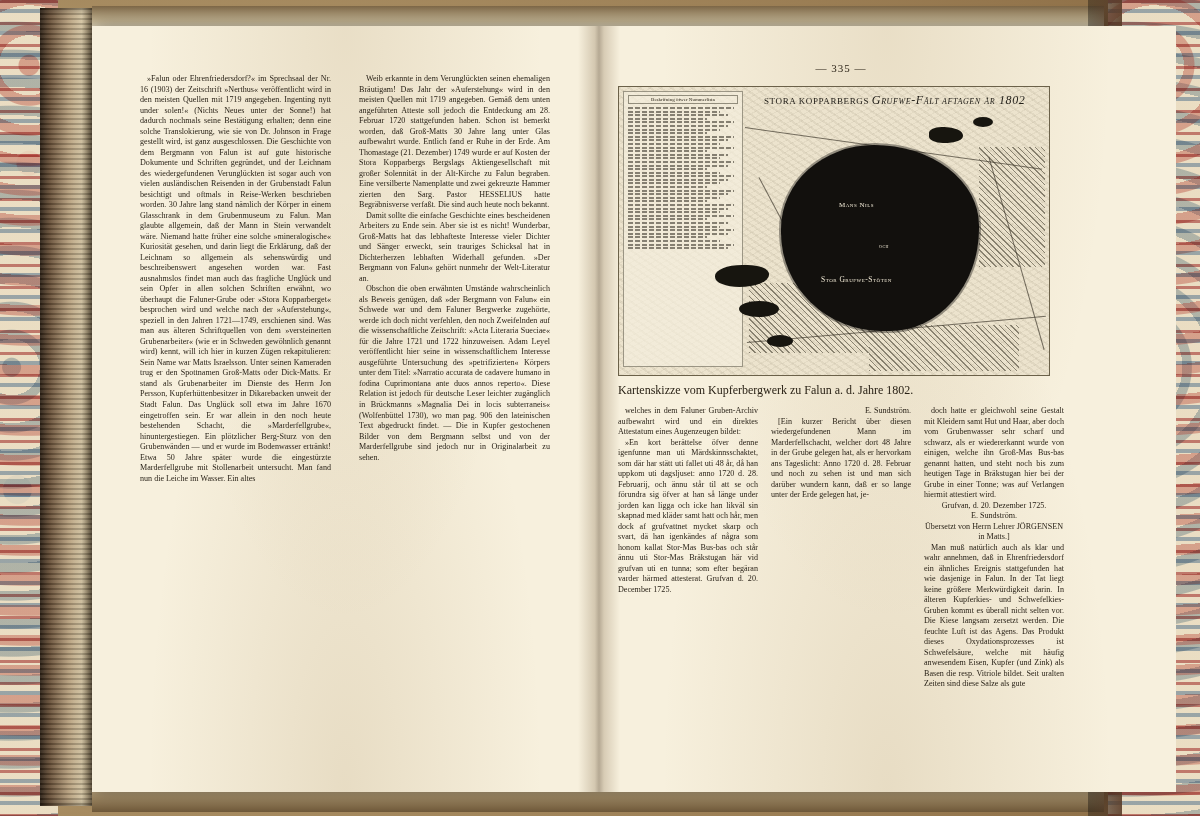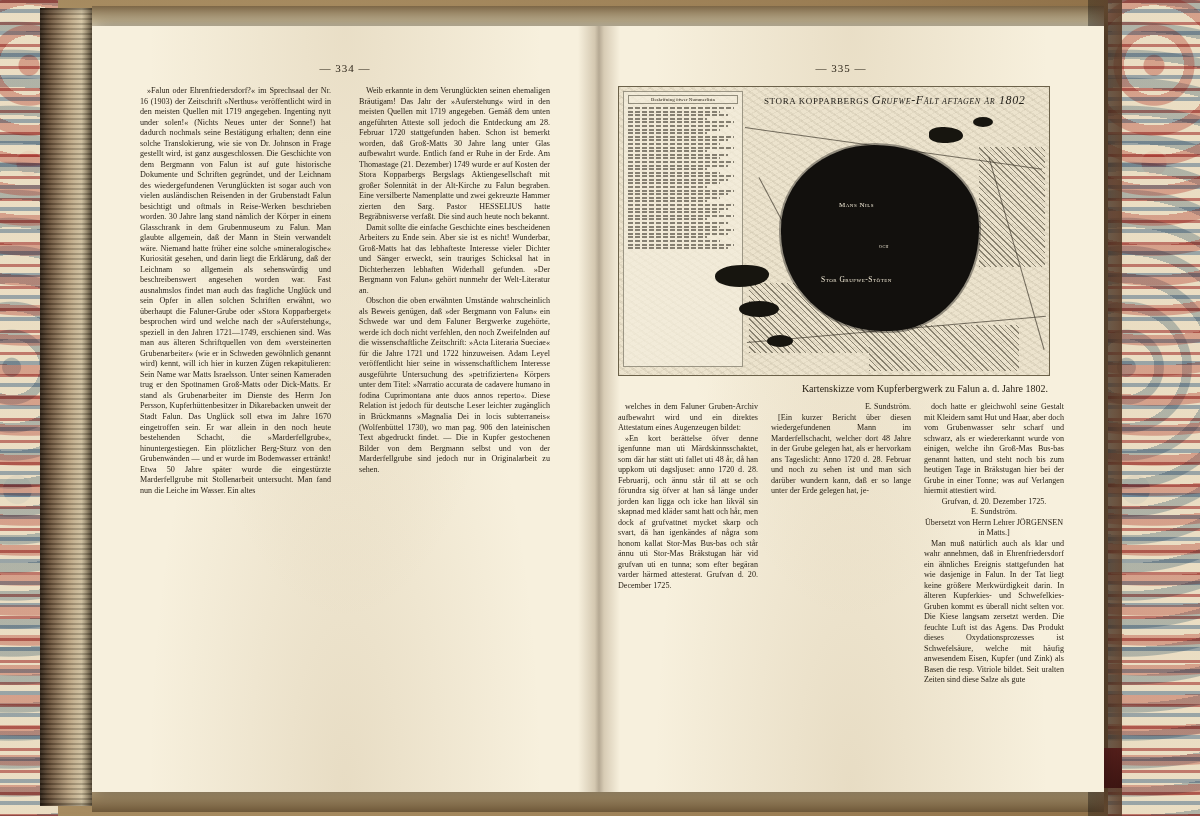--- a/index.html
+++ b/index.html
@@ -88,21 +88,21 @@
     width: 1012px; height: 766px;
     background: #f6efdc;
     box-shadow: 0 0 18px rgba(0,0,0,.45);
   }
   .page-left, .page-right {
     position: absolute;
     top: 0; bottom: 0;
     background: #f7f0dd;
   }
   .page-left { left: 0; width: 506px; }
-  .page-right { left: 506px; width: 506px; }
+  .page-right { left: 506px; width: 578px; }
   .gutter {
     position: absolute;
     left: 486px; top: 0; bottom: 0; width: 42px;
     background: linear-gradient(90deg, rgba(120,95,60,0) 0%, rgba(120,95,60,.28) 40%, rgba(90,70,45,.42) 50%, rgba(120,95,60,.25) 62%, rgba(120,95,60,0) 100%);
     pointer-events: none;
   }
   .paper-tone {
     position: absolute; inset: 0;
     background:
       radial-gradient(ellipse at 50% 0%, rgba(160,130,80,.16), rgba(160,130,80,0) 55%),
@@ -268,22 +268,22 @@
     height: 1px;
     background: rgba(50,45,34,.65);
     transform-origin: left center;
   }
   .r1 { left: 126px; top: 40px; width: 300px; transform: rotate(8deg); }
   .r2 { left: 128px; top: 255px; width: 300px; transform: rotate(-5deg); }
   .r3 { left: 370px; top: 70px; width: 200px; transform: rotate(74deg); }
   .r4 { left: 140px; top: 90px; width: 160px; transform: rotate(62deg); }
   .map-caption {
     margin-top: 7px;
-    text-align: right;
-    font-size: 10px;
+    text-align: left;
+    font-size: 12px;
     color: #2a2216;
   }
 </style>
 </head>
 <body>
 
 <div id="page">
 
   <div class="backdrop"></div>
   <div class="marble-left"></div>
@@ -293,21 +293,20 @@
   </div>
   <div class="edge-top-shadow"></div>
   <div class="edge-bottom"></div>
   <div class="cover-right"></div>
   <div class="corner-patch"></div>
 
   <div class="spread">
     <div class="page-left">
       <div class="paper-tone"></div>
       <div class="page-inner-left">
-        <p class="pagenum">— 334 —</p>
         <div class="cols2">
           <div class="col">
             <p class="first">»Falun oder Ehrenfriedersdorf?« im Sprechsaal der Nr. 16 (1903) der Zeitschrift »Nerthus« veröffentlicht wird in den meisten Quellen mit 1719 angegeben. Ingenting nytt under solen!« (Nichts Neues unter der Sonne!) hat dadurch nochmals seine Bestätigung erhalten; denn eine solche Translokierung, wie sie von Dr. Johnson in Frage gestellt wird, ist ganz ausgeschlossen. Die Geschichte von dem Bergmann von Falun ist auf gute historische Dokumente und Schriften gegründet, und der Leichnam des wiedergefundenen Verunglückten ist sogar auch von vielen ausländischen Reisenden in der Grubenstadt Falun besichtigt und oftmals in Reise-Werken beschrieben worden. 30 Jahre lang stand nämlich der Körper in einem Glasschrank in dem Grubenmuseum zu Falun. Man glaubte allgemein, daß der Mann in Stein verwandelt wäre. Niemand hatte früher eine solche »mineralogische« Kuriosität gesehen, und darin liegt die Erklärung, daß der Leichnam so allgemein als sehenswürdig und beschreibenswert angesehen worden war. Fast ausnahmslos findet man auch das fragliche Unglück und sein Opfer in allen solchen Schriften erwähnt, wo überhaupt die Faluner-Grube oder »Stora Kopparberget« besprochen wird und welche nach der »Auferstehung«, speziell in den Jahren 1721—1749, erschienen sind. Was man aus älteren Schriftquellen von dem »versteinerten Grubenarbeiter« (wie er in Schweden gewöhnlich genannt wird) kennt, will ich hier in kurzen Zügen rekapitulieren: Sein Name war Matts Israelsson. Unter seinen Kameraden trug er den Spottnamen Groß-Matts oder Dick-Matts. Er stand als Grubenarbeiter im Dienste des Herrn Jon Persson, Kupferhüttenbesitzer in Dikarebacken unweit der Stadt Falun. Das Unglück soll etwa im Jahre 1670 eingetroffen sein. Er war allein in den noch heute bestehenden Schacht, die »Marderfellgrube«, hinuntergestiegen. Ein plötzlicher Berg-Sturz von den Grubenwänden — und er wurde im Bodenwasser ertränkt! Etwa 50 Jahre später wurde die eingestürzte Marderfellgrube mit Stollenarbeit untersucht. Man fand nun die Leiche im Wasser. Ein altes</p>
           </div>
           <div class="col">
             <p>Weib erkannte in dem Verunglückten seinen ehemaligen Bräutigam! Das Jahr der »Auferstehung« wird in den meisten Quellen mit 1719 angegeben. Gemäß dem unten angeführten Atteste soll jedoch die Entdeckung am 28. Februar 1720 stattgefunden haben. Schon ist bemerkt worden, daß Groß-Matts 30 Jahre lang unter Glas aufbewahrt wurde. Entlich fand er Ruhe in der Erde. Am Thomastage (21. Dezember) 1749 wurde er auf Kosten der Stora Kopparbergs Bergslags Aktiengesellschaft mit großer Solennität in der Alt-Kirche zu Falun begraben. Eine versilberte Namenplatte und zwei gekreuzte Hammer zierten den Sarg. Pastor HESSELIUS hatte Begräbnisverse verfaßt. Die sind auch heute noch bekannt.</p>
             <p>Damit sollte die einfache Geschichte eines bescheidenen Arbeiters zu Ende sein. Aber sie ist es nicht! Wunderbar, Groß-Matts hat das lebhafteste Interesse vieler Dichter und Sänger erweckt, sein trauriges Schicksal hat in Dichterherzen lebhaften Widerhall gefunden. »Der Bergmann von Falun« gehört nunmehr der Welt-Literatur an.</p>
             <p>Obschon die oben erwähnten Umstände wahrscheinlich als Beweis genügen, daß »der Bergmann von Falun« ein Schwede war und dem Faluner Bergwerke zugehörte, werde ich doch nicht verfehlen, den noch Zweifelnden auf die wissenschaftliche Zeitschrift: »Acta Literaria Sueciae« für die Jahre 1721 und 1722 hinzuweisen. Adam Leyel veröffentlicht hier seine in wissenschaftlichem Interesse ausgeführte Untersuchung des »petrifizierten« Körpers unter dem Titel: »Narratio accurata de cadavere humano in fodina Cuprimontana ante duos annos reperto«. Diese Relation ist jedoch für deutsche Leser leichter zugänglich in Brückmanns »Magnalia Dei in locis subterraneis« (Wolfenbüttel 1730), wo man pag. 906 den lateinischen Text abgedruckt findet. — Die in Kupfer gestochenen Bilder von dem Bergmann selbst und von der Marderfellgrube sind jedoch nur in Originalarbeit zu sehen.</p>
           </div>
         </div>

